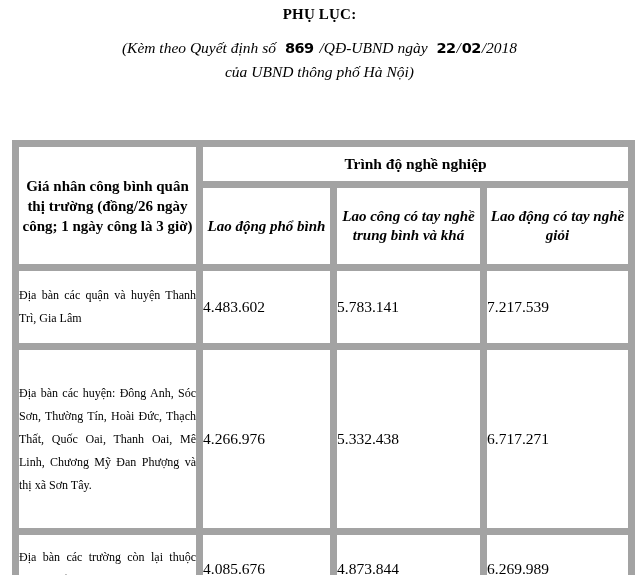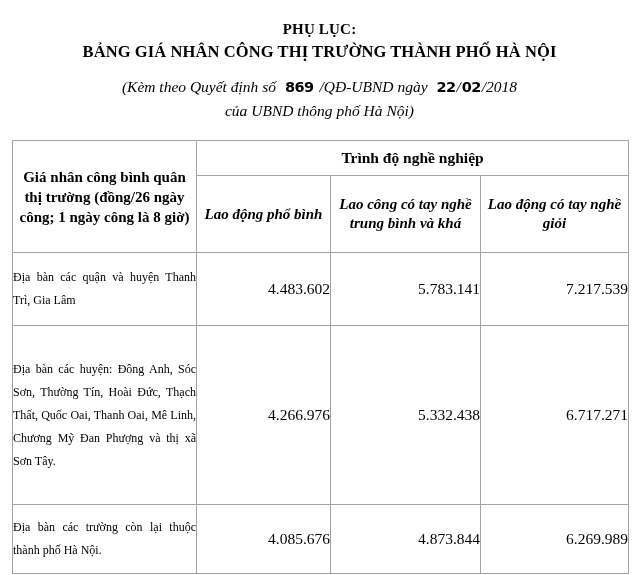--- a/index.html
+++ b/index.html
@@ -19,21 +19,21 @@
 
   #page {
     position: relative;
     width: 639px;
     height: 575px;
     box-sizing: border-box;
   }
 
   
   .heading {
-    padding-top: 19px;
+    padding-top: 4px;
     text-align: center;
   }
   .doc-kicker {
     font-size: 15px;
     font-weight: bold;
     letter-spacing: 0.2px;
     line-height: 20px;
   }
   .doc-title {
     font-size: 16.5px;
@@ -75,21 +75,21 @@
     top: 140px;
     width: 616px;
   }
   table.price-table {
     border-collapse: collapse;
     width: 616px;
     table-layout: fixed;
   }
   table.price-table th,
   table.price-table td {
-    border: 1px solid #a3a3a3;
+    border: 7px solid #a3a3a3;
     vertical-align: middle;
     padding: 0;
   }
 
   
   col.c1 { width: 184px; }
   col.c2 { width: 134px; }
   col.c3 { width: 150px; }
   col.c4 { width: 148px; }
 
@@ -120,54 +120,53 @@
 
   .cell-region {
     text-align: justify;
     text-align-last: left;
     font-size: 12px;
     line-height: 23px;
     padding: 7px 9px 7px 10px;
     hyphens: none;
   }
   .cell-num {
-    text-align: right;
+    text-align: left;
     font-size: 15.5px;
     line-height: 22px;
     padding: 4px 14px 4px 4px;
     white-space: nowrap;
   }
 
   .row-1 td { height: 72px; }
   .row-2 td { height: 178px; }
   .row-3 td { height: 68px; }
 </style>
 </head>
 <body>
 
 <div id="page">
 
   <div class="heading">
     <div class="doc-kicker">PHỤ LỤC:</div>
-    <div class="doc-title">BẢNG GIÁ NHÂN CÔNG THỊ TRƯỜNG THÀNH PHỐ HÀ NỘI</div>
     <div class="doc-subtitle"><span>(Kèm theo Quyết định số</span><span class="stamped sp-l sp-r">869</span><span>/QĐ-UBND ngày</span><span class="stamped sp-l">22</span><span>/</span><span class="stamped">02</span><span>/2018</span></div>
     <div class="doc-subtitle-2">của UBND thông phố Hà Nội)</div>
   </div>
 
   <div class="table-wrap">
     <table class="price-table">
       <colgroup>
         <col class="c1">
           <col class="c2">
           <col class="c3">
           <col class="c4">
       </colgroup>
       <thead>
         <tr>
-          <th class="th-main" rowspan="2">Giá nhân công bình quân thị trường (đồng/26 ngày công; 1 ngày công là 8 giờ)</th>
+          <th class="th-main" rowspan="2">Giá nhân công bình quân thị trường (đồng/26 ngày công; 1 ngày công là 3 giờ)</th>
           <th class="th-group" colspan="3">Trình độ nghề nghiệp</th>
         </tr>
         <tr>
           <th class="th-sub">Lao động phổ bình</th>
           <th class="th-sub">Lao công có tay nghề trung bình và khá</th>
           <th class="th-sub">Lao động có tay nghề giỏi</th>
         </tr>
       </thead>
       <tbody>
         <tr class="row-1">

